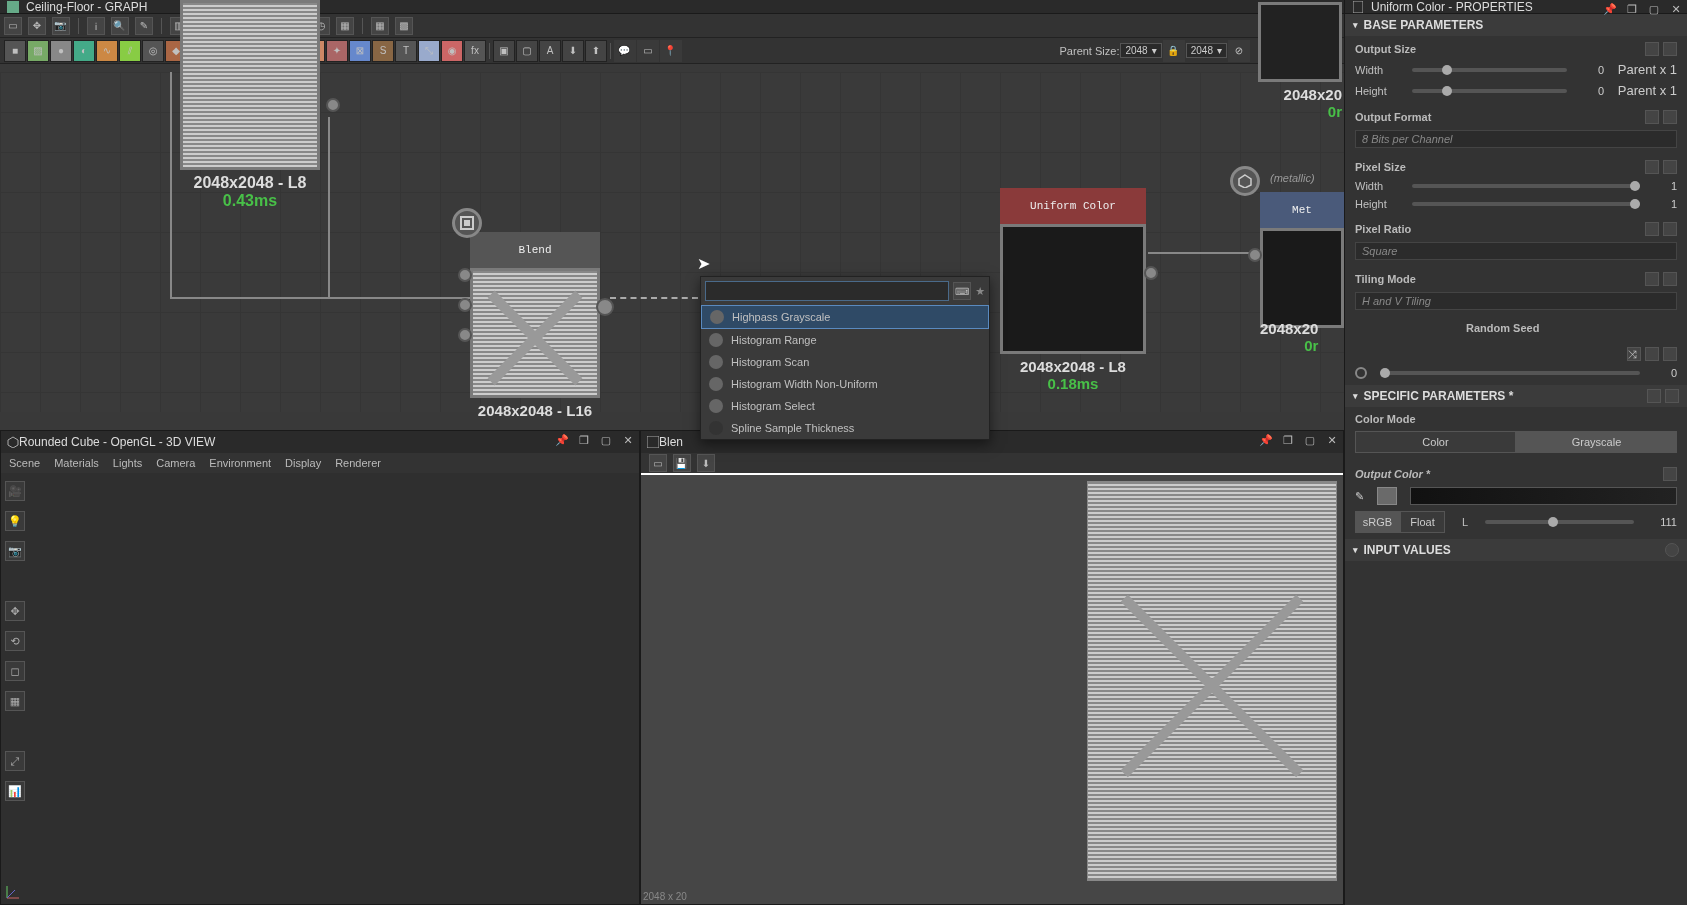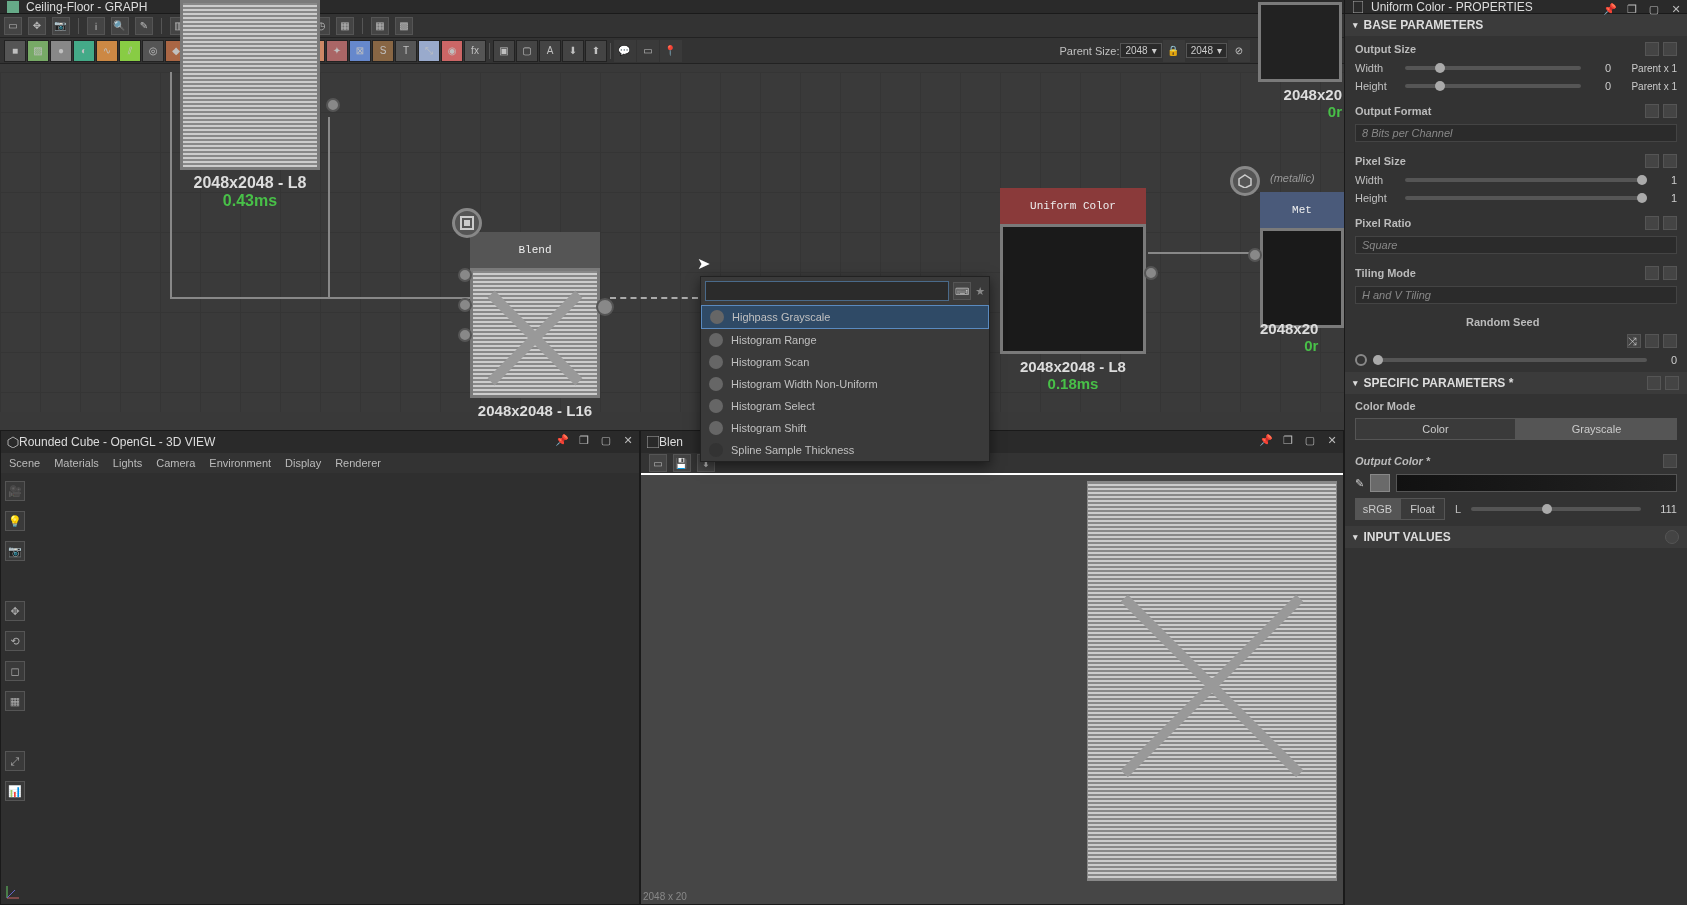--- a/index.html
+++ b/index.html
@@ -39,26 +39,26 @@
 .side-icons { position:absolute; left:0; top:24px; width:28px; display:flex; flex-direction:column; gap:10px; padding:6px 4px;}
 .side-icons .ic { width:20px; height:20px; background:#3a3a3a; border:1px solid #555; display:flex; align-items:center; justify-content:center; color:#aaa;}
 .viewport3d { position:absolute; left:28px; top:44px; right:0; bottom:0; background:#4a4a4a; overflow:hidden;}
 .viewport2d { position:absolute; left:0; top:44px; right:0; bottom:0; background:#464646; display:flex; align-items:flex-start; justify-content:flex-end; padding:6px;}
 .preview-img { width:250px; height:400px; background:#eee; border:1px solid #888;}
 .props { position:absolute; right:0; top:0; width:343px; height:905px; background:#333; border-left:1px solid #1a1a1a; display:flex; flex-direction:column;}
 .props .titlebar { background:#2a2a2a;}
 .section-head { background:#3b3b3b; padding:4px 8px; font-weight:bold; color:#ddd; display:flex; align-items:center; gap:6px; font-size:12px;}
 .section-head .chev { font-size:9px;}
 .prop-body { padding:6px 10px; display:flex; flex-direction:column; gap:6px;}
-.prop-row { display:flex; align-items:center; gap:6px; font-size:11px;}
+.prop-row { display:flex; align-items:center; gap:13px; font-size:11px;}
 .prop-label { width:100px; color:#bbb;}
 .slider { flex:1; height:4px; background:#555; position:relative; border-radius:2px;}
 .slider .thumb { width:10px; height:10px; background:#aaa; border-radius:50%; position:absolute; top:-3px; }
 .prop-val { width:24px; text-align:right; color:#ccc;}
-.prop-extra { width:60px; text-align:right; color:#ccc; font-size:10px;}
+.prop-extra { width:60px; text-align:right; color:#ccc; font-size:13px;}
 .prop-actions { display:flex; gap:4px; margin-left:auto;}
 .pa { width:14px; height:14px; background:#444; border:1px solid #555;}
 .dropdown { background:#2b2b2b; border:1px solid #444; color:#888; padding:2px 6px; font-size:11px; flex:1; font-style:italic;}
 .btn-group { display:flex; width:100%;}
 .btn-group button { flex:1; background:#3a3a3a; border:1px solid #555; color:#ccc; padding:4px; font-size:11px; cursor:pointer;}
 .btn-group button.active { background:#555;}
 .color-swatch { width:20px; height:18px; background:#6a6a6a; border:1px solid #888;}
 .gradient-bar { flex:1; height:18px; background:linear-gradient(90deg,#111,#222); border:1px solid #555;}
 .size-combo { background:#2a2a2a; border:1px solid #555; color:#ccc; padding:1px 4px; font-size:10px; display:flex; align-items:center; gap:4px;}
 .wire { position:absolute; background:#888; }
@@ -245,24 +245,20 @@
       </div>
     <div class="search-item">
         <span class="si-icon"></span>
         <span>Histogram Width Non-Uniform</span>
       </div>
     <div class="search-item">
         <span class="si-icon"></span>
         <span>Histogram Select</span>
       </div>
     <div class="search-item">
-        <span class="si-icon"></span>
-        <span>Histogram Shift</span>
-      </div>
-    <div class="search-item">
         <span class="si-icon" style="background:#333;"></span>
         <span>Spline Sample Thickness</span>
       </div>
   </div>
 </div>
 
 <div class="panel-3d">
   <div class="panel-head">
     <span class="icon">
       <svg width="12" height="12">

